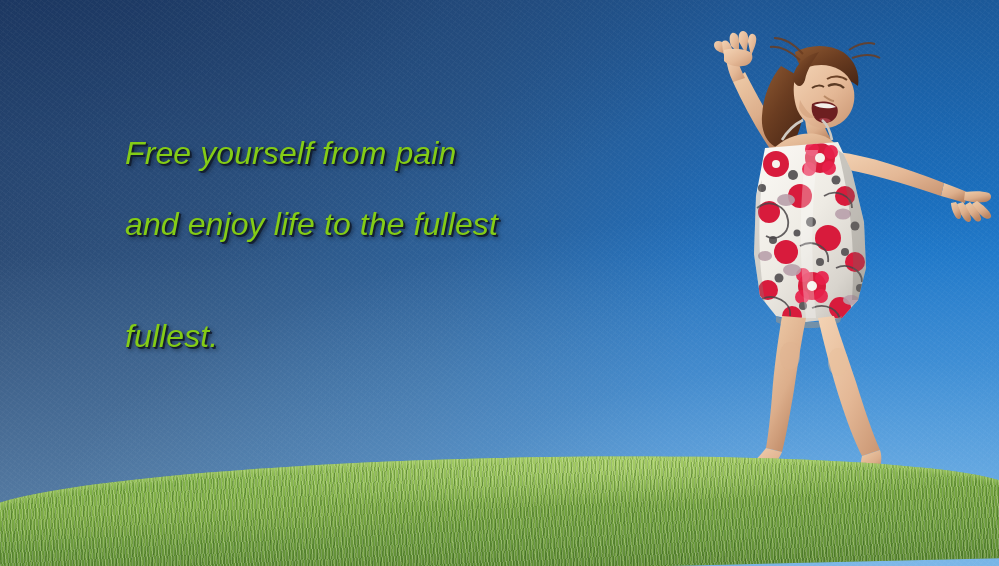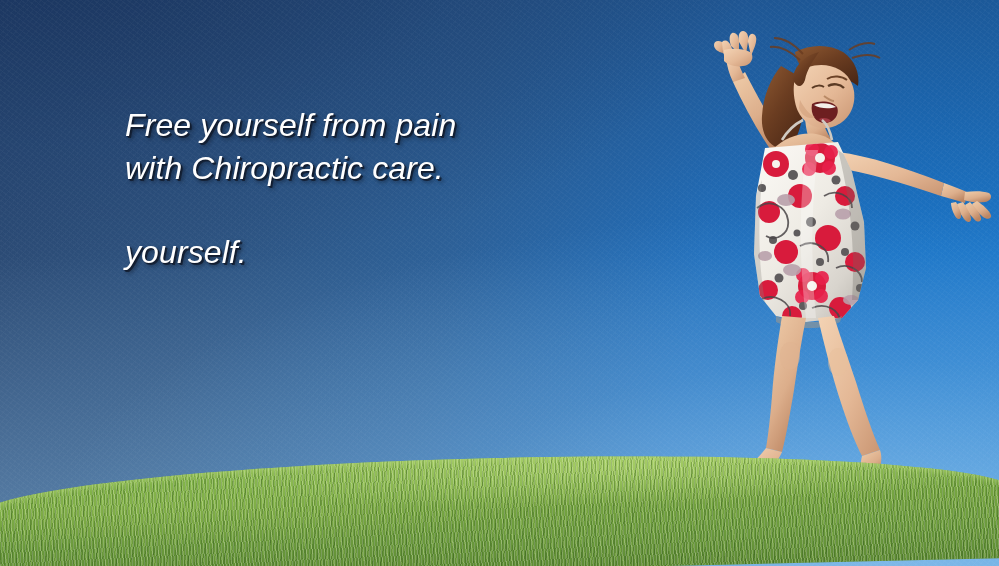--- a/index.html
+++ b/index.html
@@ -107,27 +107,28 @@
     position:absolute;
     left:125px; top:104px;
     width:470px;
   }
   .copy p {
     font-family:"Liberation Sans", sans-serif;
     font-style:italic;
     font-weight:400;
     font-size:32px;
     line-height:43px;
-    color:#ffffff;
+    color:#84cc16;
     letter-spacing:.1px;
     text-shadow:
        2px 2px 0   rgba(18,28,45,.80),
        3px 3px 4px rgba(10,18,32,.65),
        1px 1px 1px rgba(20,30,50,.9);
     white-space:nowrap;
+    margin-top:28px;
   }
   .copy .gap { height:41px; }
 </style>
 </head>
 <body>
 
 <div id="banner">
 
   <div class="sky"></div>
   <div class="sky-warm"></div>
@@ -338,18 +339,18 @@
 
   <div class="grass-wrap">
     <div class="grass-body"></div>
     <div class="grass-hilite"></div>
     <div class="grass-tex"></div>
     <div class="grass-edge"></div>
   </div>
 
   <div class="copy">
     <p>Free yourself from pain</p>
-    <p>with Chiropractic care.</p>
+    <p>and enjoy life to the fullest</p>
     <div class="gap"></div>
-    <p>yourself.</p>
+    <p>fullest.</p>
   </div>
 
 </div>
 
 </body></html>

